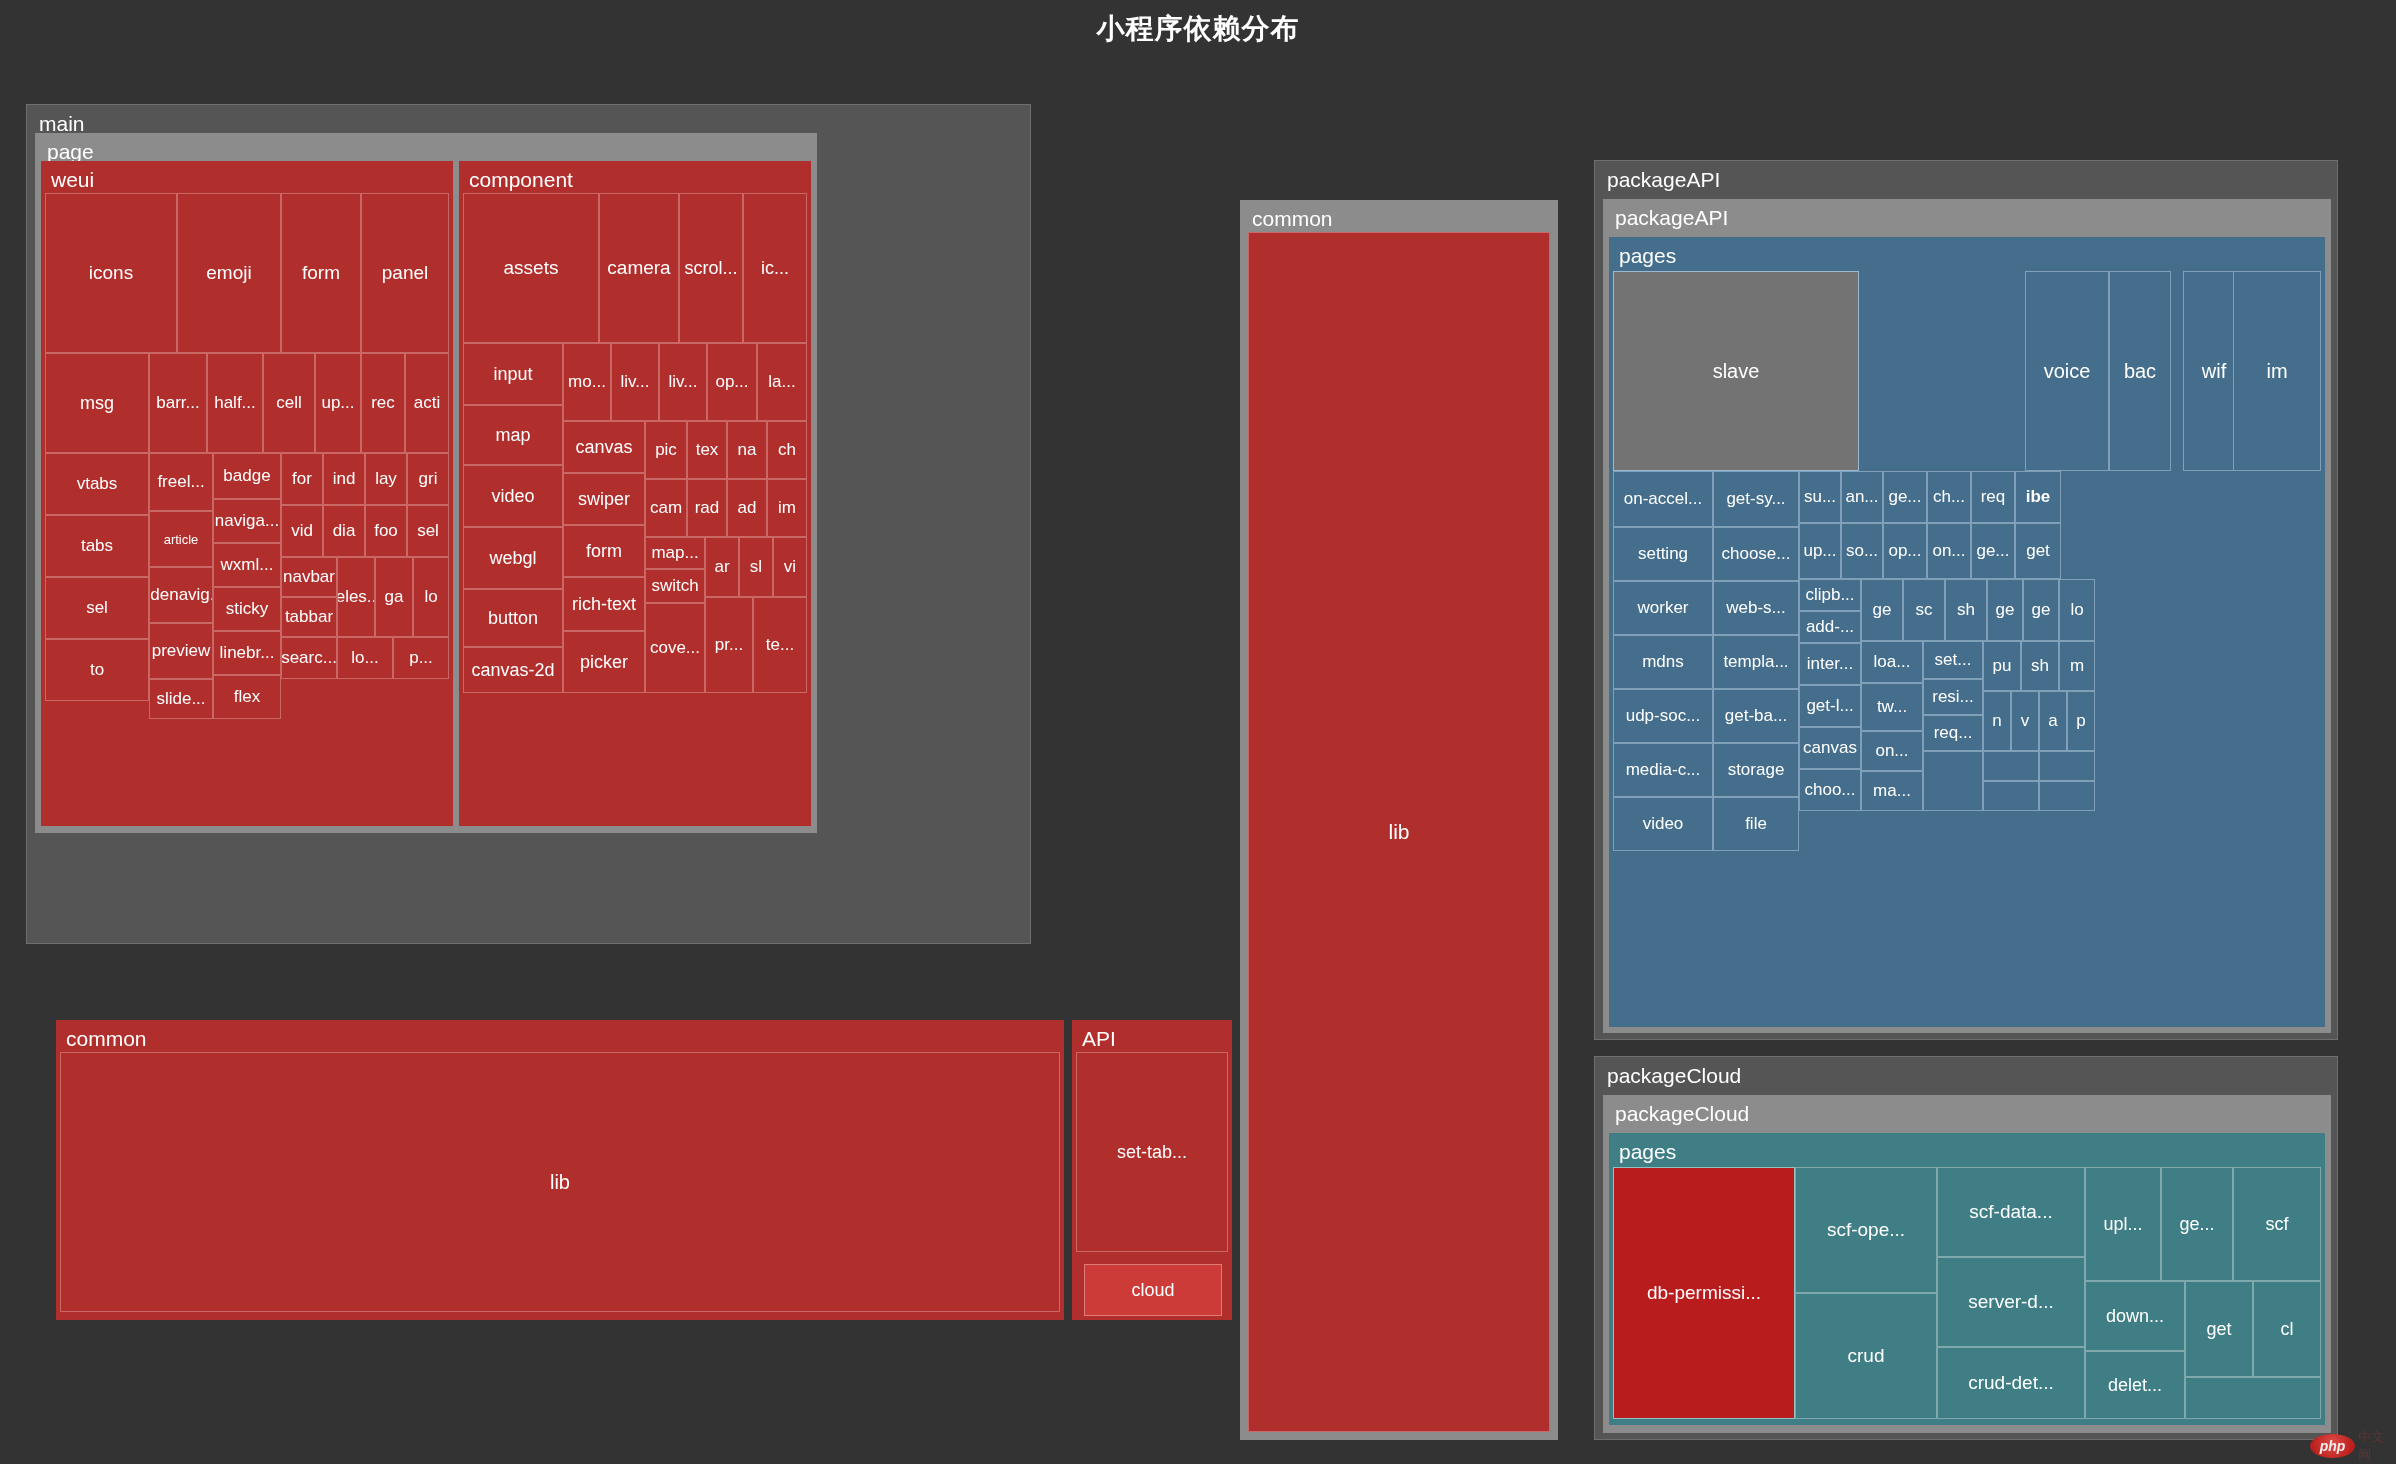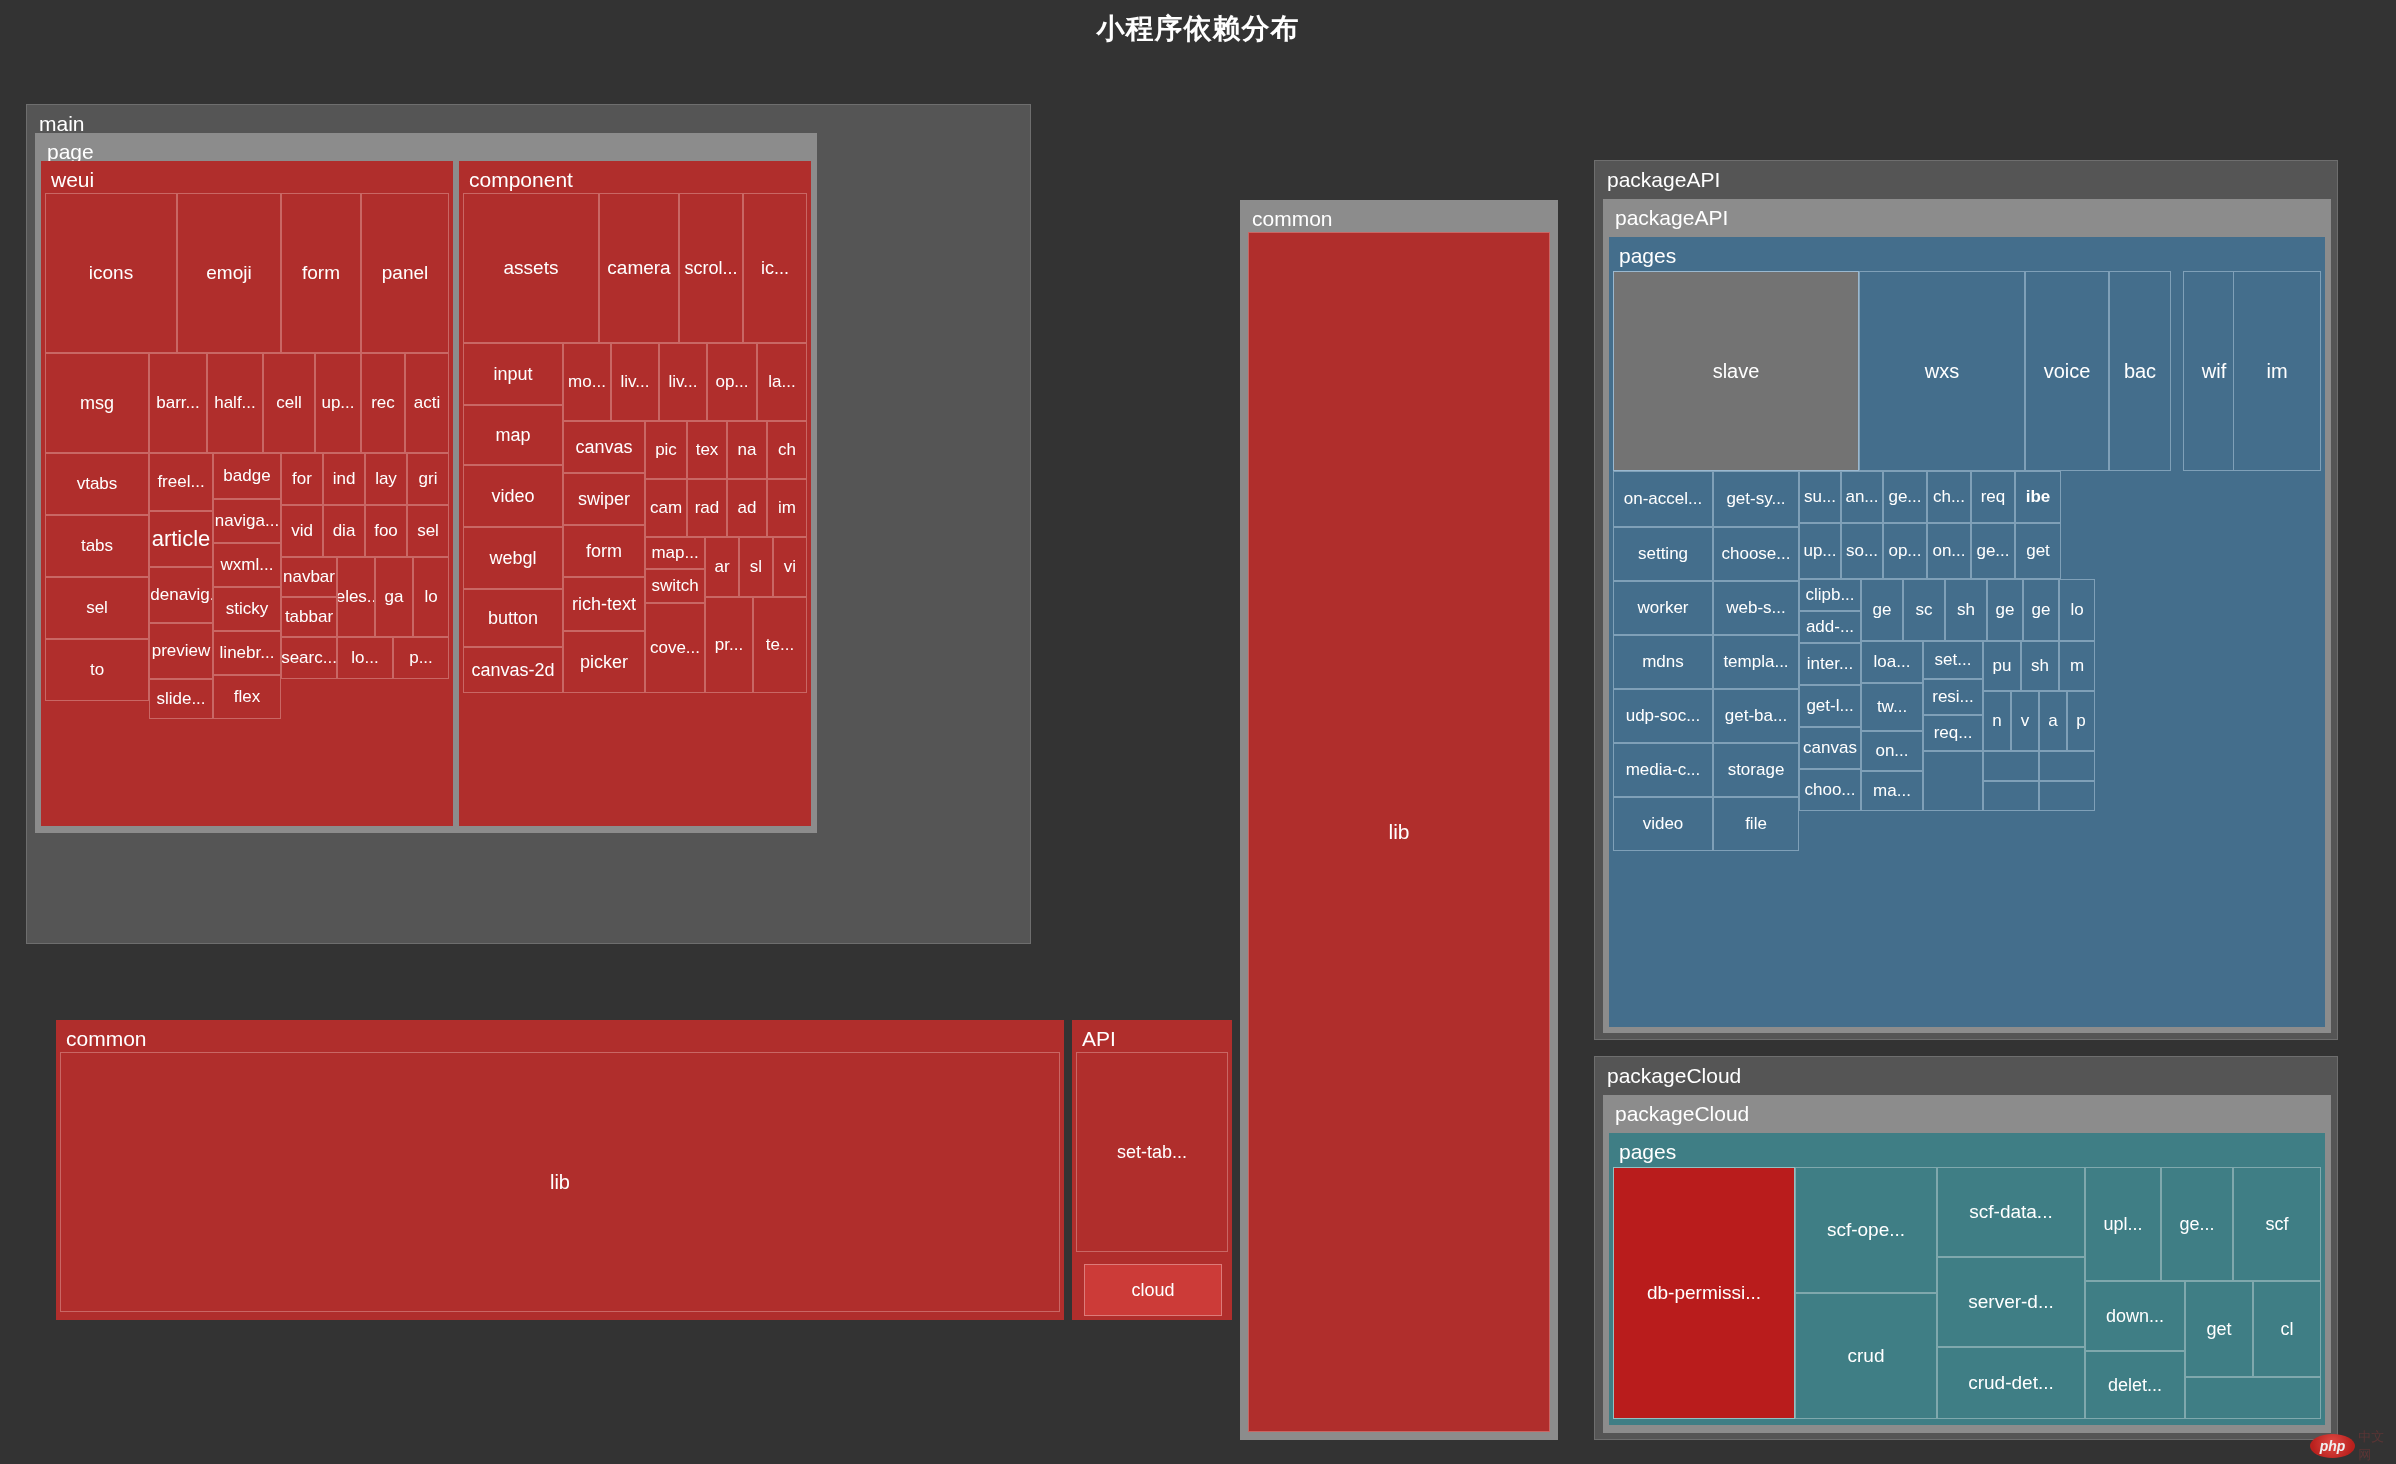--- a/index.html
+++ b/index.html
@@ -134,21 +134,21 @@
         <div class="leaf c-red" style="left:4px; top:416px; width:104px; height:62px; font-size:17px;">
             <span>sel</span>
           </div>
         <div class="leaf c-red" style="left:4px; top:478px; width:104px; height:62px; font-size:17px;">
             <span>to</span>
           </div>
 
         <div class="leaf c-red" style="left:108px; top:292px; width:64px; height:58px; font-size:17px;">
             <span>freel...</span>
           </div>
-        <div class="leaf c-red" style="left:108px; top:350px; width:64px; height:56px; font-size:22px;">
+        <div class="leaf c-red" style="left:108px; top:350px; width:64px; height:56px; font-size:13px;">
             <span>article</span>
           </div>
         <div class="leaf c-red" style="left:108px; top:406px; width:64px; height:56px; font-size:17px;">
             <span>sidenavig...</span>
           </div>
         <div class="leaf c-red" style="left:108px; top:462px; width:64px; height:56px; font-size:17px;">
             <span>preview</span>
           </div>
         <div class="leaf c-red" style="left:108px; top:518px; width:64px; height:40px; font-size:17px;">
             <span>slide...</span>
@@ -388,23 +388,20 @@
 
     <div class="box lvl1" style="left:8px; top:38px; width:728px; height:834px;">
       <div class="hdr">packageAPI</div>
 
       <div class="box c-blue-b grp" style="left:6px; top:38px; width:716px; height:790px;">
         <div class="hdr">pages</div>
 
         <div class="leaf c-blue-l" style="left:4px; top:34px; width:246px; height:200px; font-size:20px;">
             <span>slave</span>
           </div>
-        <div class="leaf c-blue" style="left:250px; top:34px; width:166px; height:200px; font-size:20px;">
-            <span>wxs</span>
-          </div>
         <div class="leaf c-blue" style="left:416px; top:34px; width:84px; height:200px; font-size:20px;">
             <span>voice</span>
           </div>
         <div class="leaf c-blue" style="left:500px; top:34px; width:62px; height:200px; font-size:20px;">
             <span>bac</span>
           </div>
         <div class="leaf c-blue" style="left:562px; top:34px; width:62px; height:200px; font-size:20px;margin-left:12px;">
             <span>wif</span>
           </div>
         <div class="leaf c-blue" style="left:624px; top:34px; width:88px; height:200px; font-size:20px;">

